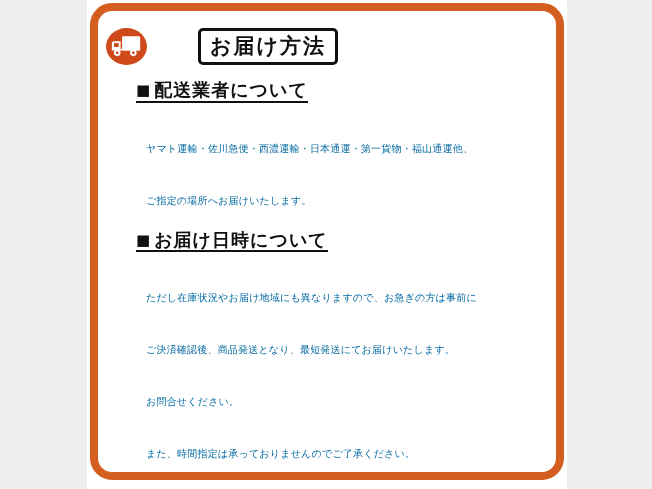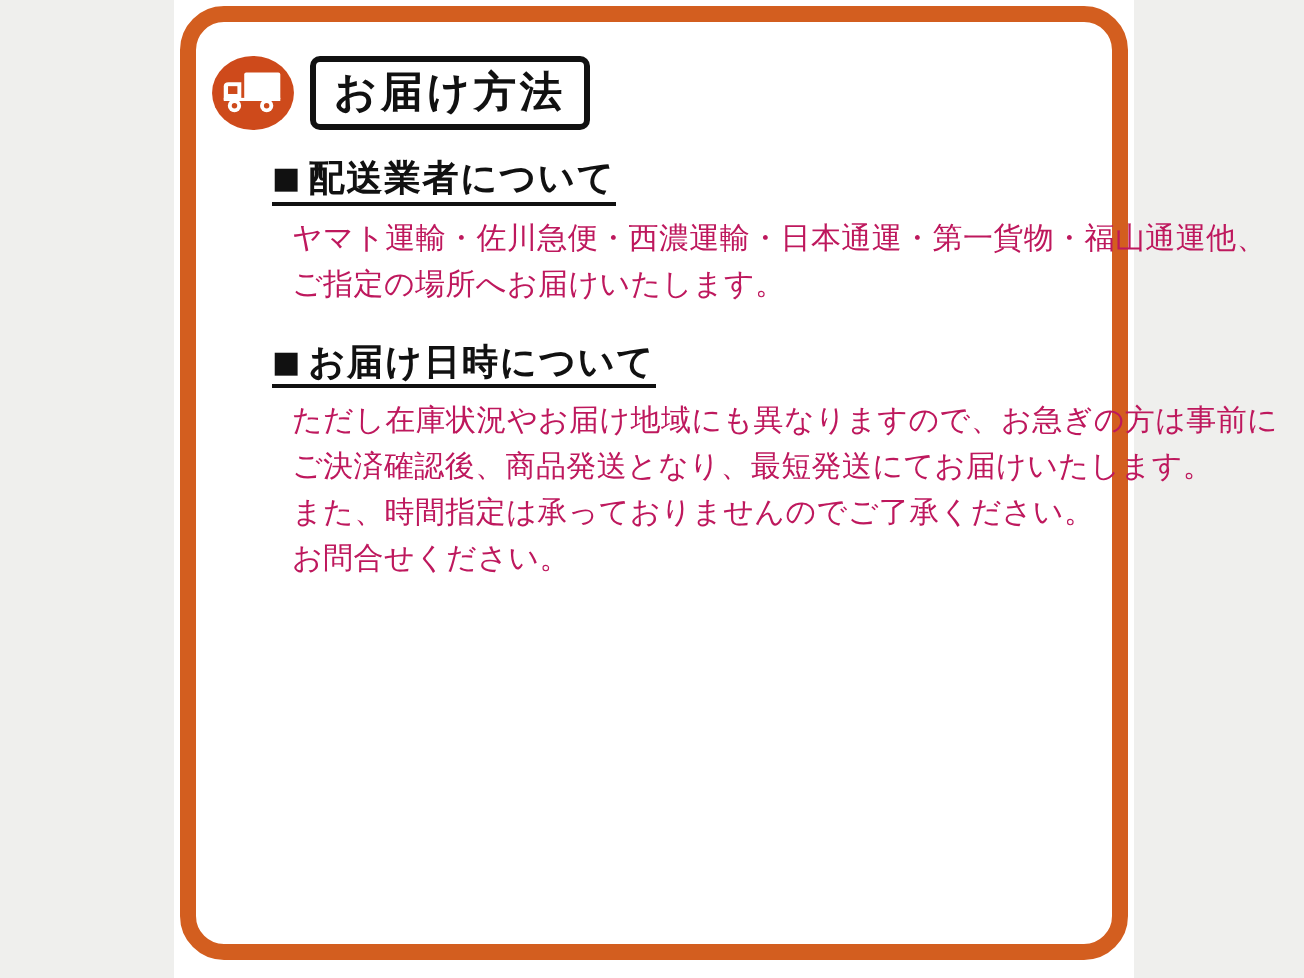--- a/index.html
+++ b/index.html
@@ -35,20 +35,21 @@
     border: 8px solid #D35E1F;
     border-radius: 22px;
     background: #FFFFFF;
     padding: 16px 18px 0 38px;
   }
   .header-row {
     display: flex;
     align-items: center;
     margin-left: -31px;
     margin-top: 0;
+    gap: 43px;
   }
   .truck-badge {
     width: 43px;
     height: 39px;
     flex: 0 0 auto;
   }
   .title-box {
     display: inline-block;
     margin-left: 7px;
     border: 3px solid #111111;
@@ -79,25 +80,26 @@
   }
   .section-title .bullet {
     font-size: 15px;
     margin-right: 3px;
     vertical-align: 1px;
   }
   .section-body {
     margin-left: 10px;
   }
   .body-line {
-    font-size: 15px;
+    font-size: 10px;
     line-height: 23px;
-    color: #be185d;
+    color: #0369a1;
     letter-spacing: 0.2px;
     white-space: nowrap;
+    margin-top: 29px;
   }
 </style>
 </head>
 <body>
 
 <div class="page">
   <div class="content-col"></div>
 
   <div class="card">
 
@@ -123,19 +125,19 @@
         <div class="body-line">ご指定の場所へお届けいたします。</div>
       </div>
     </div>
 
 
     <div class="section gap-lg">
       <div class="section-title"><span class="bullet">■</span><span>お届け日時について</span></div>
       <div class="section-body">
         <div class="body-line">ただし在庫状況やお届け地域にも異なりますので、お急ぎの方は事前に</div>
         <div class="body-line">ご決済確認後、商品発送となり、最短発送にてお届けいたします。</div>
+        <div class="body-line">お問合せください。</div>
         <div class="body-line">また、時間指定は承っておりませんのでご了承ください。</div>
-        <div class="body-line">お問合せください。</div>
       </div>
     </div>
 
   </div>
 </div>
 
 </body></html>

